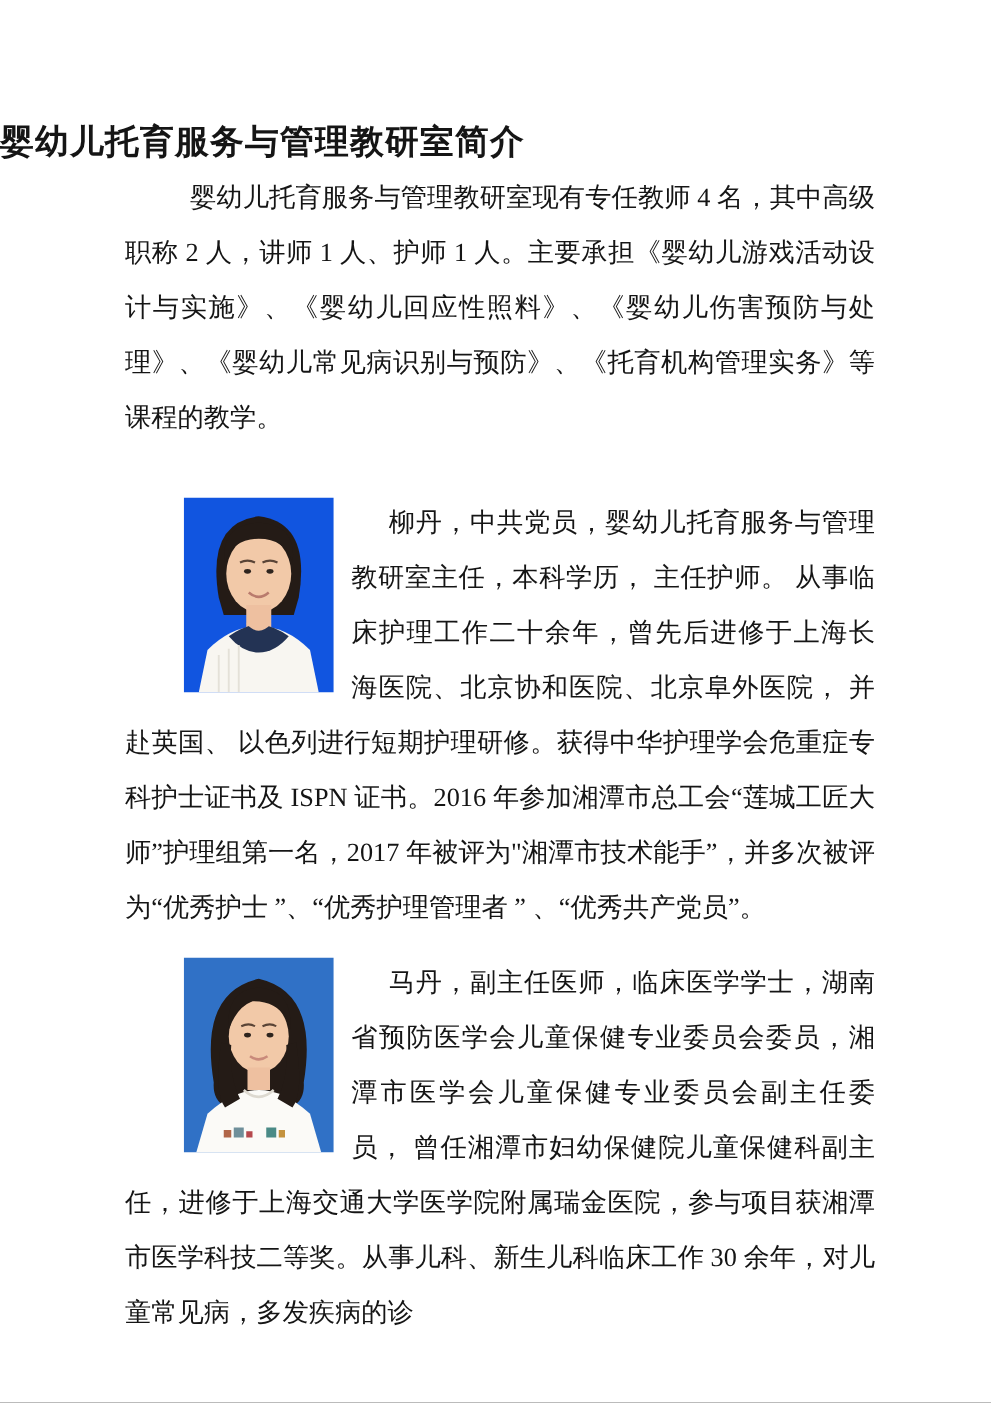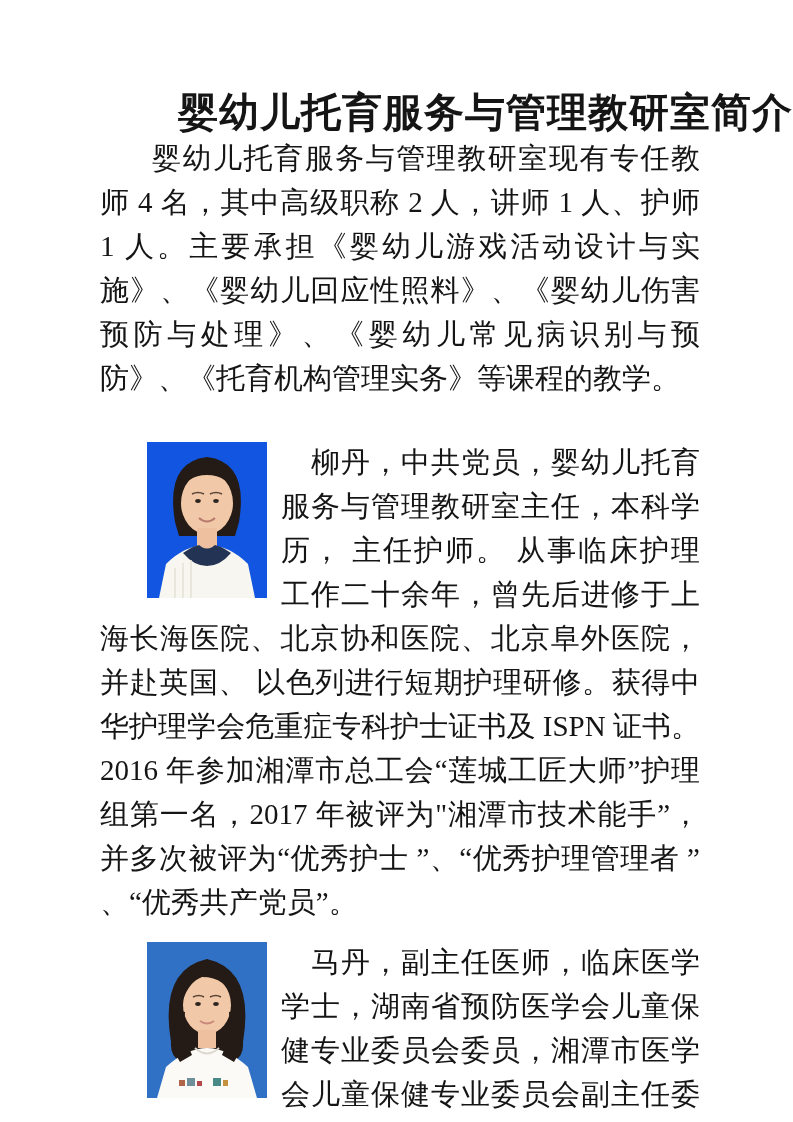--- a/index.html
+++ b/index.html
@@ -8,29 +8,29 @@
     width:793px;height:1122px;
     margin:0 auto;
     background:var(--page_bg,#fff);
     overflow:hidden;
     font-family:"Liberation Serif","DejaVu Serif",serif;
     color:var(--text,#151515);
   }
   .content{margin:0 93px 0 100px;width:600px;}
   h1.doc-title{
     margin:90px 0 0 0;
-    font-size:40px;
+    font-size:27px;
     line-height:46px;
     font-weight:bold;
-    text-align:right;
+    text-align:left;
     letter-spacing:1px;
   }
   p.para{
     margin:0;
-    font-size:29px;
+    font-size:21px;
     line-height:44px;
     text-align:justify;
     word-break:normal;
   }
   .para-intro{margin-top:46px;text-indent:52px;}
   .bio{margin-top:40px;}
   .bio + .bio{margin-top:16px;}
   .bio::after{content:"";display:block;clear:both;}
   .bio .photo{
     float:left;

